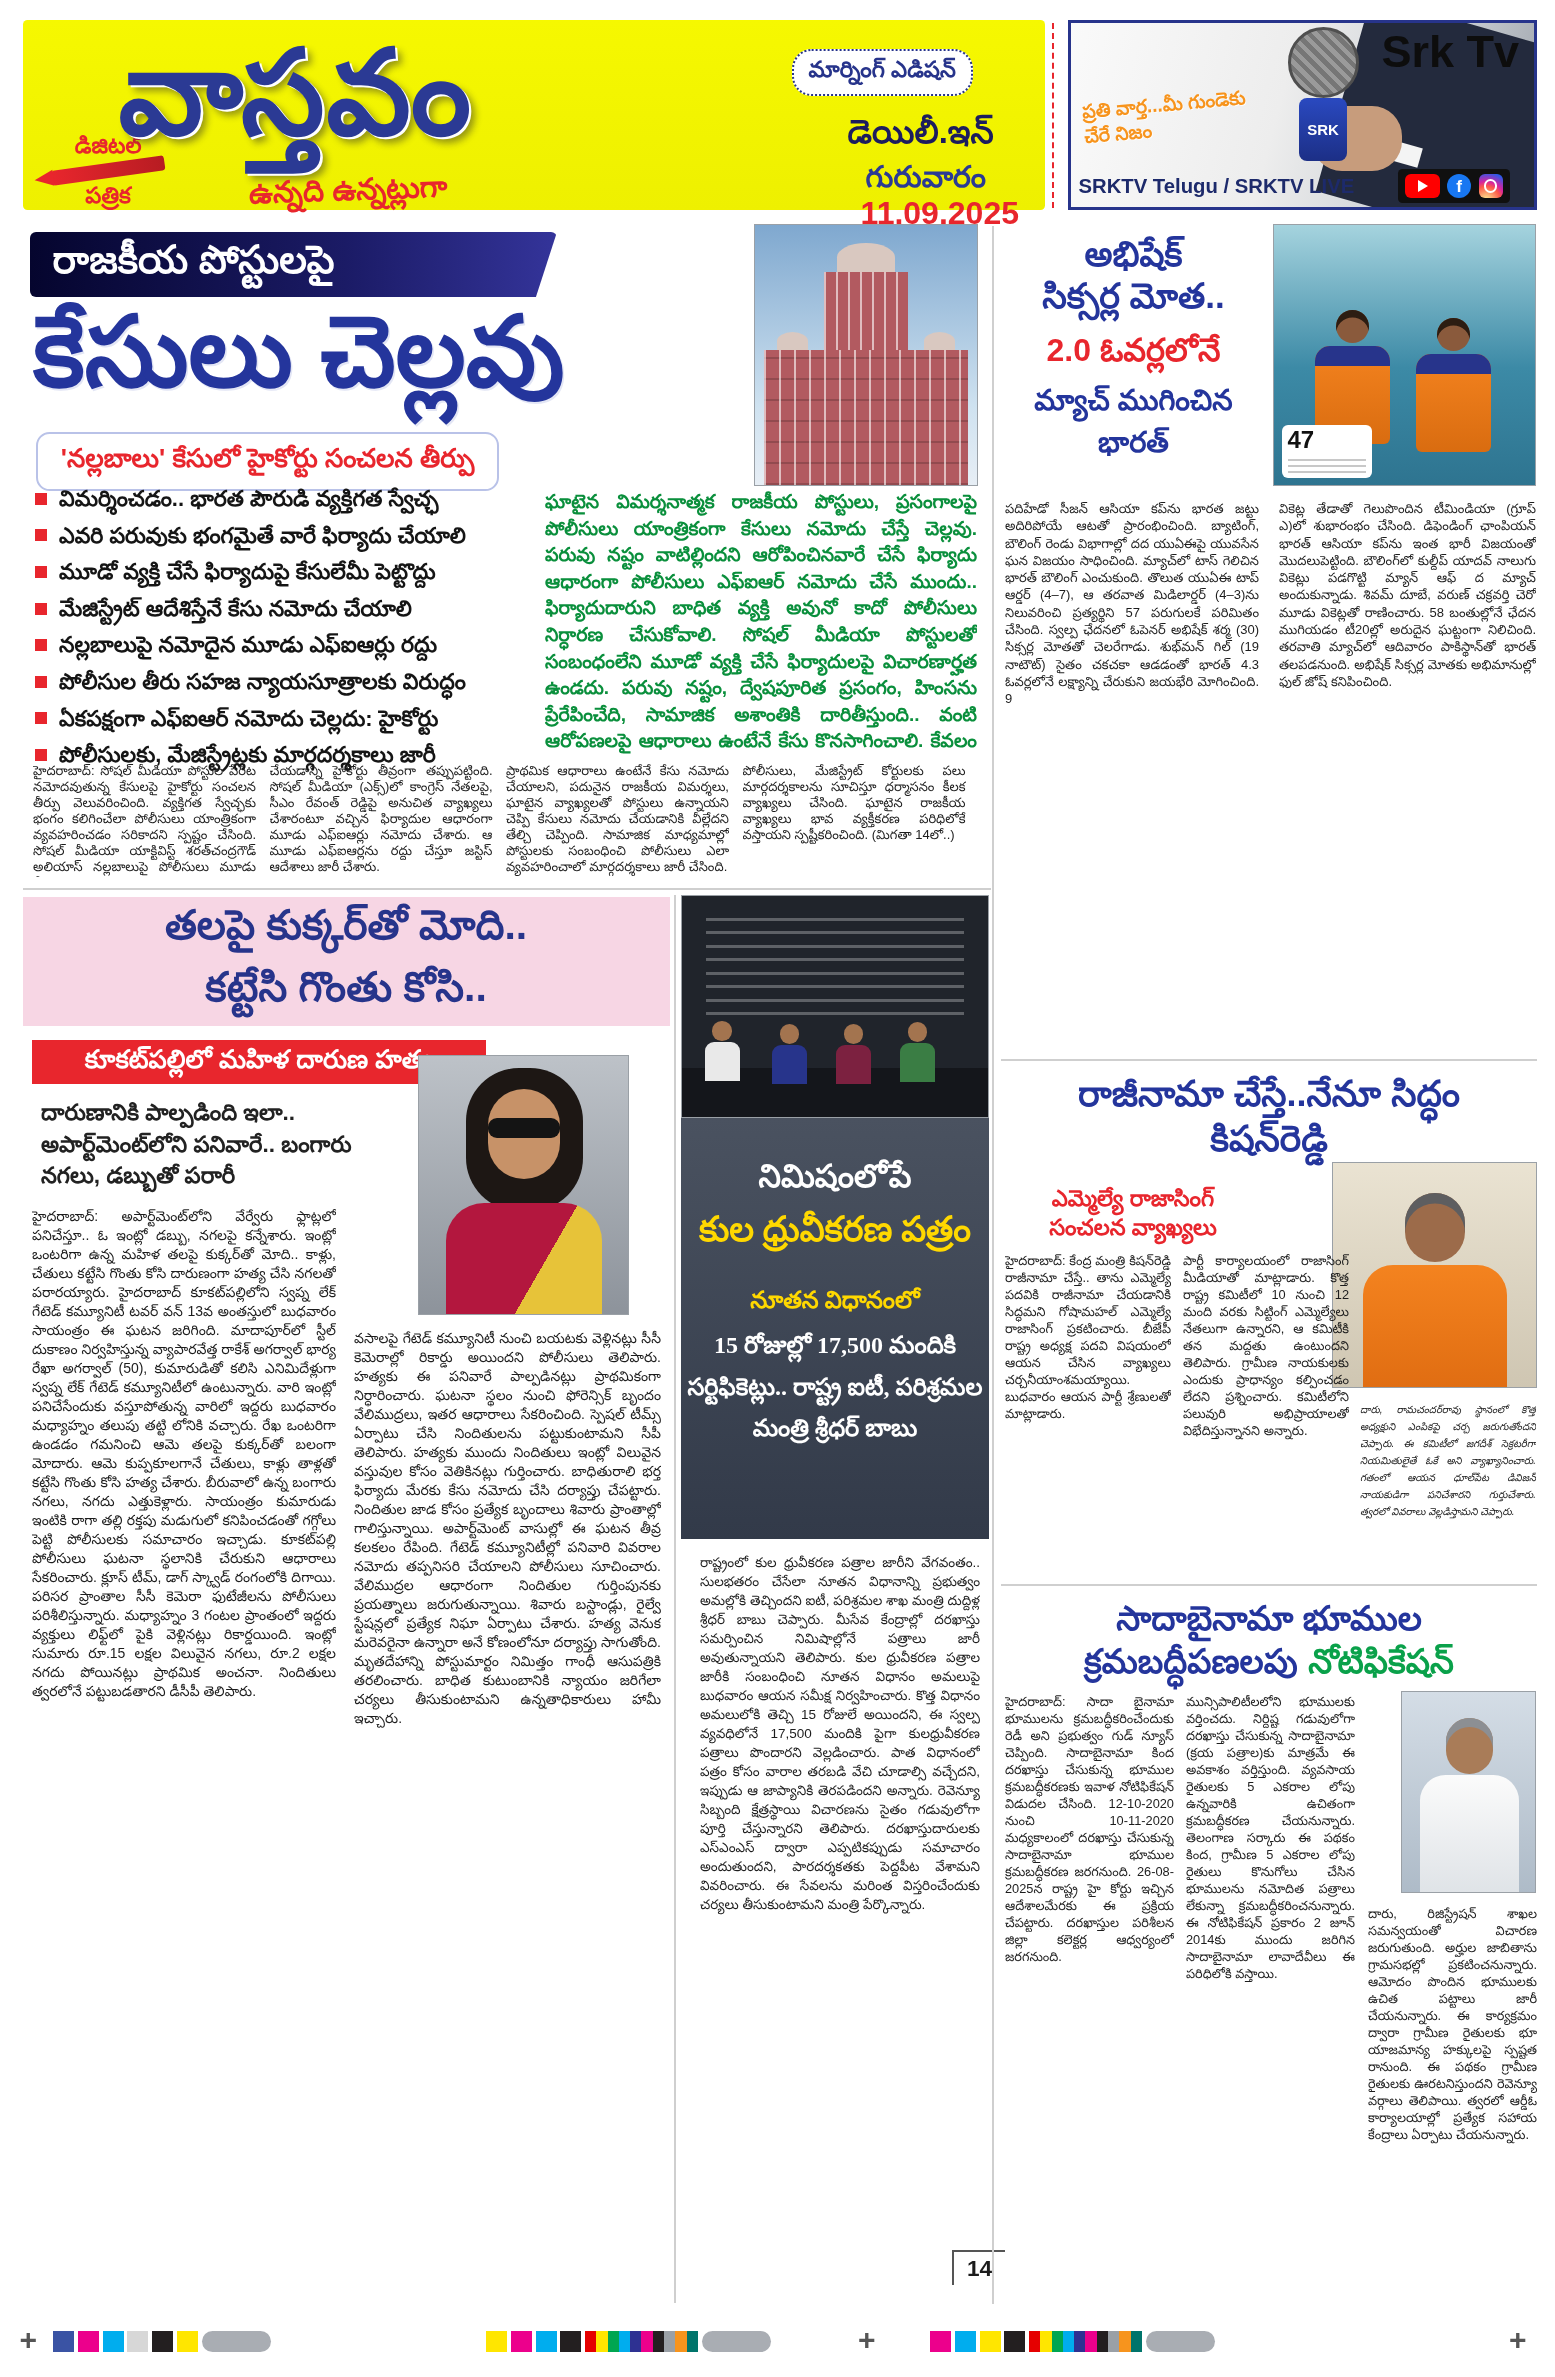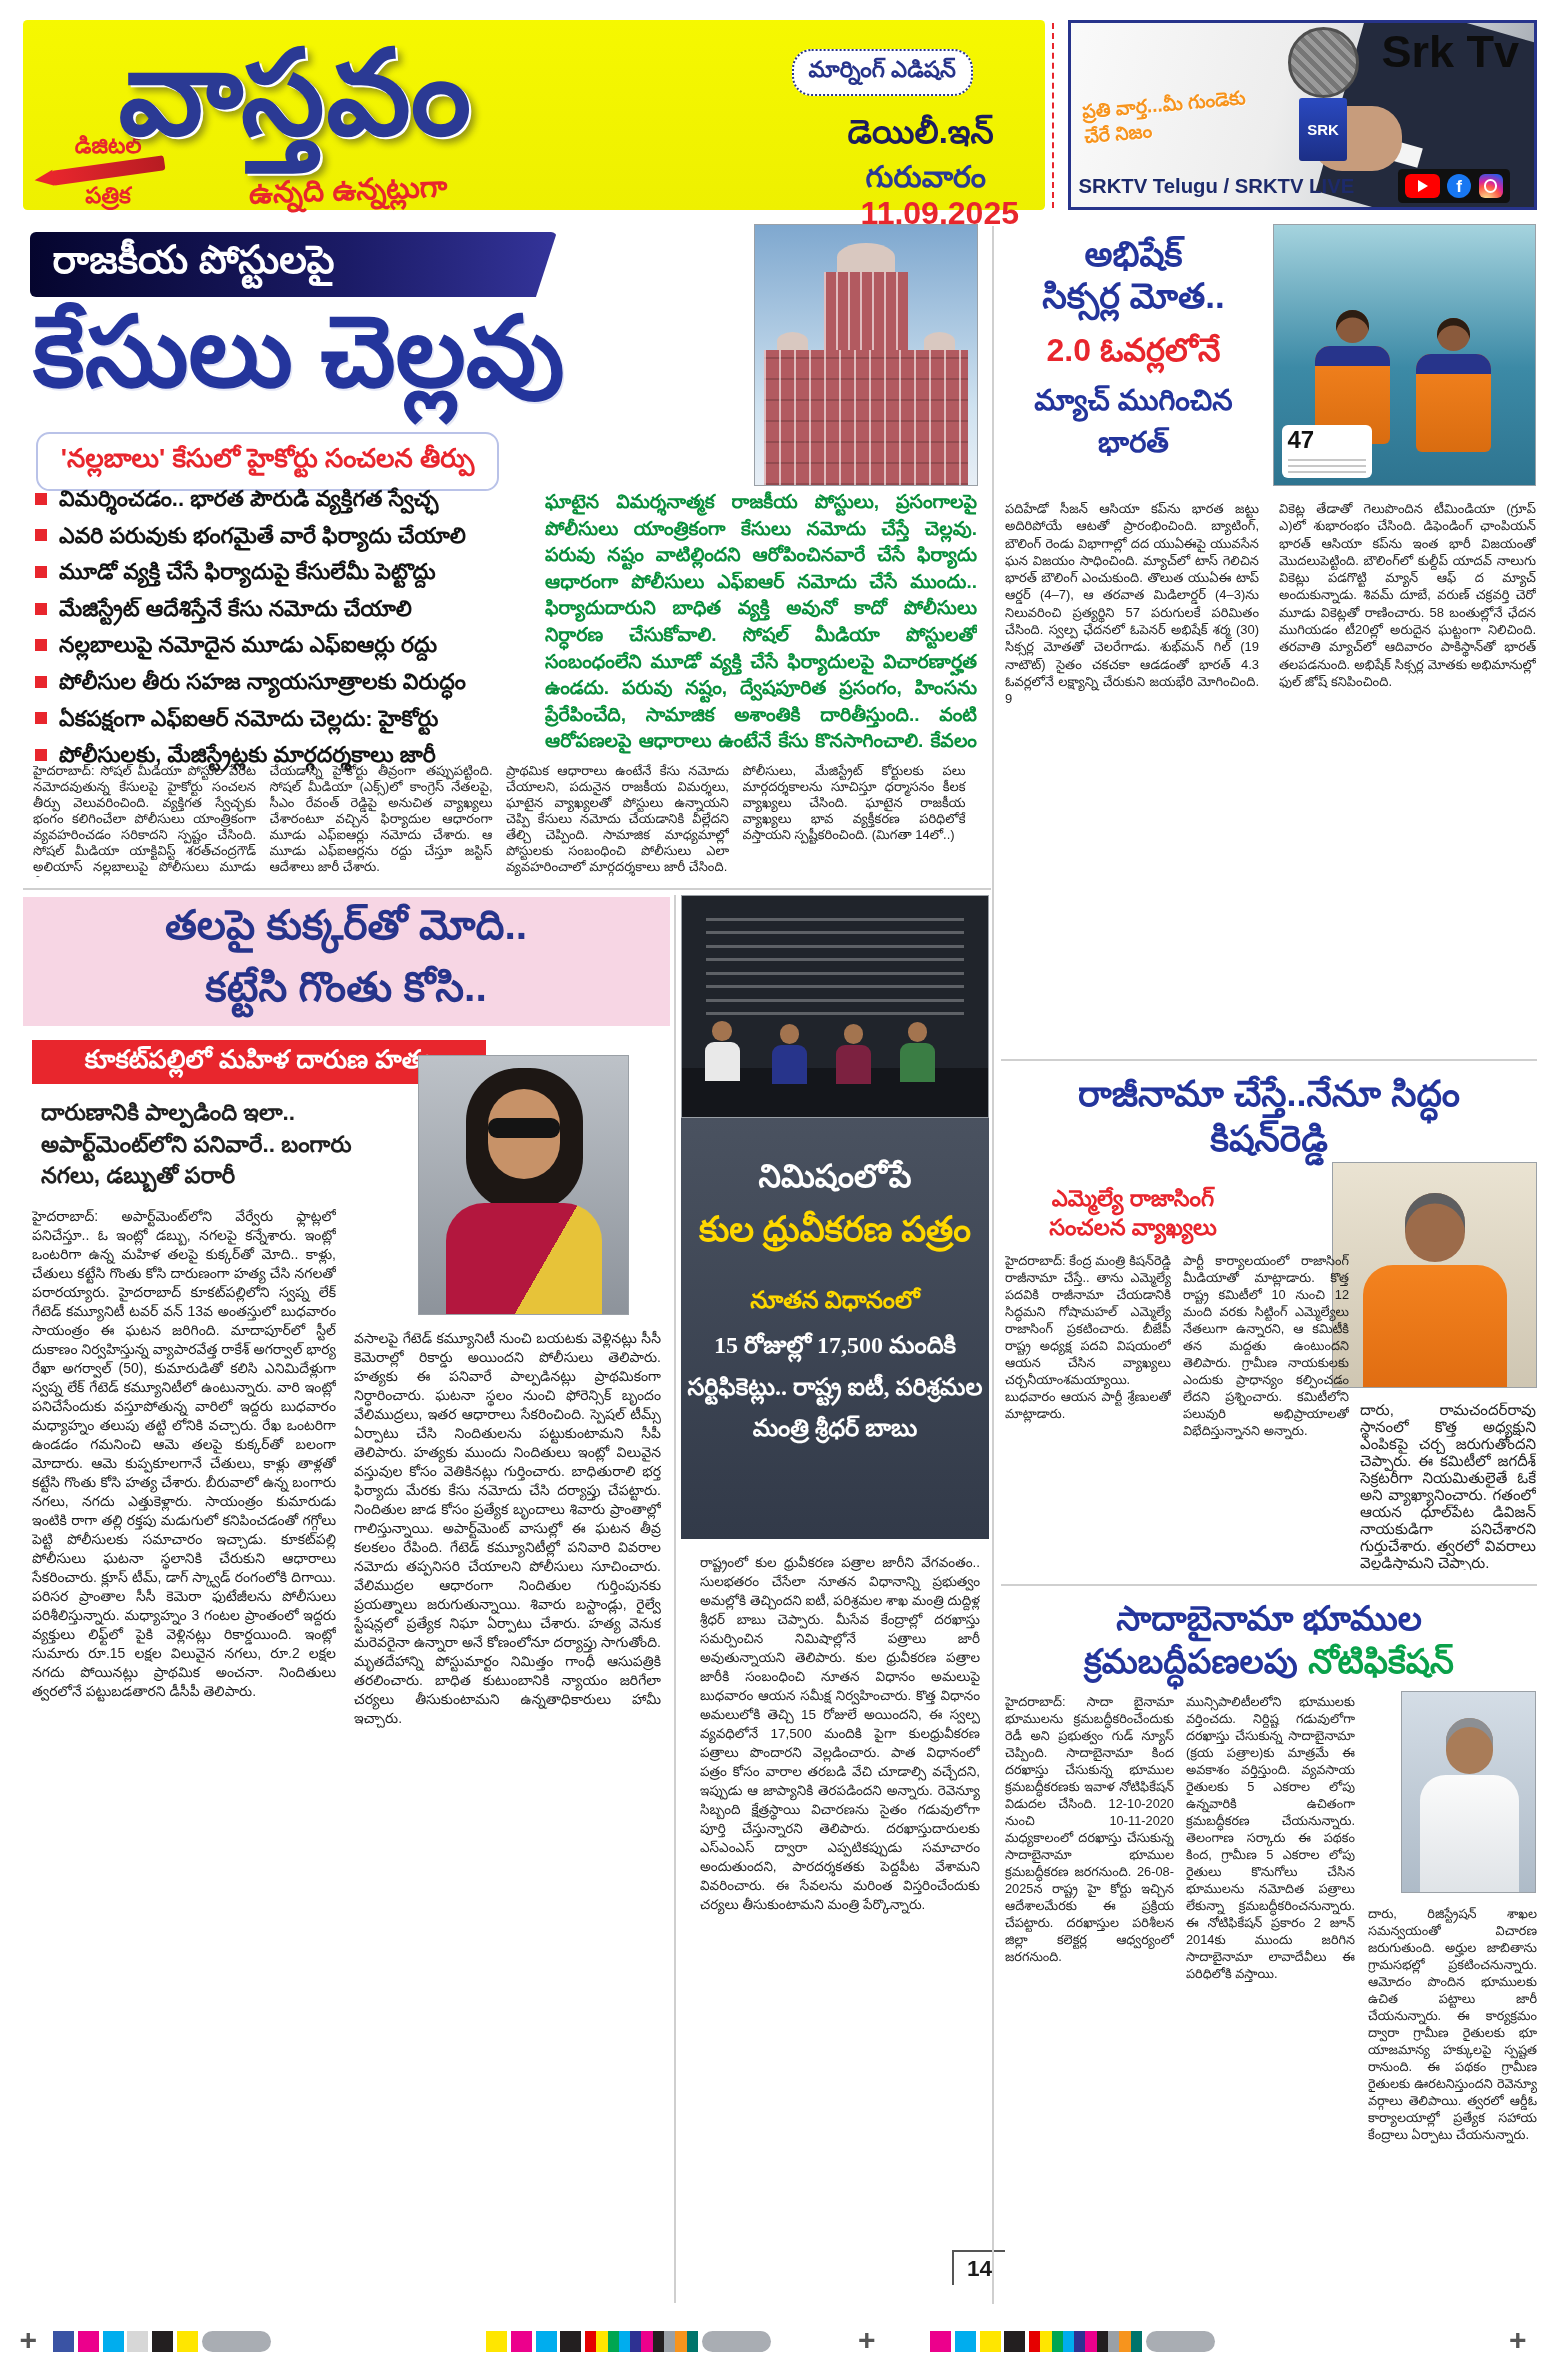--- a/index.html
+++ b/index.html
@@ -37,21 +37,21 @@
     border:3px solid #27348b;
     background:linear-gradient(105deg,#fafafa 0%,#ededed 45%,#ccd0d5 75%,#9aa0a8 100%); overflow:hidden; }
   .srk-suit { position:absolute; right:-53px; bottom:-22.6px; width:248px; height:203px;
     background:#232a3d; transform:rotate(16deg); border-radius:30px 0 0 0; }
   .srk-cuff { position:absolute; right:113px; bottom:45px; width:45px; height:19.6px; background:#f4f4f4; transform:rotate(16deg); }
   .srk-hand { position:absolute; right:132px; top:83px; width:90px; height:65px; background:#c79c7c; border-radius:30px; }
   .srk-mic-head { position:absolute; right:175px; top:4.5px; width:71px; height:71px; border-radius:50%;
     background:repeating-linear-gradient(45deg,#767676 0 4.5px,#9a9a9a 4.5px 9px); border:3px solid #4f4f4f; }
   .srk-mic-body { position:absolute; right:187px; top:75px; width:48px; height:63px;
     background:linear-gradient(#2a49c0,#1c2f86); color:#fff; font-weight:700; font-size:15px;
-    display:flex; align-items:center; justify-content:center; border-radius:3px; }
+    display:flex; align-items:center; justify-content:center; border-radius:8px; }
   .srk-title { position:absolute; right:15px; top:3px; font-size:45px; font-weight:800; color:#0d0d0d; }
   .srk-tagline { position:absolute; left:12px; top:69px; width:188px; color:#f7941d; font-weight:700;
     font-size:19px; line-height:1.3; transform:rotate(-5deg); text-shadow:0.8px 0.8px 0 #ffffff; }
   .srk-footer { position:absolute; left:0; right:17px; bottom:0; height:41px; display:flex;
     align-items:center; justify-content:space-between; padding:0 7.5px; }
   .srk-footer-text { color:#1d2a6b; font-weight:700; font-size:20.3px; }
   .social { display:flex; gap:7.5px; background:#101010; padding:5.3px 6.8px; border-radius:4.5px; align-items:center; }
   .yt { position:relative; width:35px; height:24px; background:#ff0000; border-radius:6px; }
   .yt::after { content:""; position:absolute; left:12.8px; top:6px;
     border-left:10.5px solid #fff; border-top:6px solid transparent; border-bottom:6px solid transparent; }
@@ -317,21 +317,21 @@
   <div class="kishan-sub">
     <div>ఎమ్మెల్యే రాజాసింగ్</div>
     <div>సంచలన వ్యాఖ్యలు</div>
   </div>
   <div class="img-raja img-frame">
     <div class="raja-head"></div>
     <div class="raja-torso"></div>
   </div>
   <div class="bodytext" style="left:1005px; top:1252px; width:166px; height:317px; font-size:12.8px; line-height:17px;">హైదరాబాద్: కేంద్ర మంత్రి కిషన్‌రెడ్డి రాజీనామా చేస్తే.. తాను ఎమ్మెల్యే పదవికి రాజీనామా చేయడానికి సిద్ధమని గోషామహల్ ఎమ్మెల్యే రాజాసింగ్ ప్రకటించారు. బీజేపీ రాష్ట్ర అధ్యక్ష పదవి విషయంలో ఆయన చేసిన వ్యాఖ్యలు చర్చనీయాంశమయ్యాయి. బుధవారం ఆయన పార్టీ శ్రేణులతో మాట్లాడారు.</div>
   <div class="bodytext" style="left:1183px; top:1252px; width:166px; height:317px; font-size:12.8px; line-height:17px;">పార్టీ కార్యాలయంలో రాజాసింగ్ మీడియాతో మాట్లాడారు. కొత్త రాష్ట్ర కమిటీలో 10 నుంచి 12 మంది వరకు సిట్టింగ్ ఎమ్మెల్యేలు నేతలుగా ఉన్నారని, ఆ కమిటీకి తన మద్దతు ఉంటుందని తెలిపారు. గ్రామీణ నాయకులకు ఎందుకు ప్రాధాన్యం కల్పించడం లేదని ప్రశ్నించారు. కమిటీలోని పలువురి అభిప్రాయాలతో విభేదిస్తున్నానని అన్నారు.</div>
-  <div class="bodytext" style="left:1360px; top:1401px; width:176px; height:169px; font-size:15px; line-height:17px;">దారు, రామచందర్‌రావు స్థానంలో కొత్త అధ్యక్షుని ఎంపికపై చర్చ జరుగుతోందని చెప్పారు. ఈ కమిటీలో జగదీశ్ సెక్రటరీగా నియమితులైతే ఓకే అని వ్యాఖ్యానించారు. గతంలో ఆయన ధూల్‌పేట డివిజన్ నాయకుడిగా పనిచేశారని గుర్తుచేశారు. త్వరలో వివరాలు వెల్లడిస్తామని చెప్పారు.</div>
+  <div class="bodytext" style="left:1360px; top:1401px; width:176px; height:169px; font-size:10px; line-height:17px;font-style:italic;">దారు, రామచందర్‌రావు స్థానంలో కొత్త అధ్యక్షుని ఎంపికపై చర్చ జరుగుతోందని చెప్పారు. ఈ కమిటీలో జగదీశ్ సెక్రటరీగా నియమితులైతే ఓకే అని వ్యాఖ్యానించారు. గతంలో ఆయన ధూల్‌పేట డివిజన్ నాయకుడిగా పనిచేశారని గుర్తుచేశారు. త్వరలో వివరాలు వెల్లడిస్తామని చెప్పారు.</div>
 
   <div class="murder-pink">
     <div>తలపై కుక్కర్‌తో మోది..</div>
     <div>కట్టేసి గొంతు కోసి..</div>
   </div>
   <div class="murder-redbar">కూకట్‌పల్లిలో మహిళ దారుణ హత్య</div>
   <div class="murder-sub">దారుణానికి పాల్పడింది ఇలా.. అపార్ట్‌మెంట్‌లోని పనివారే.. బంగారు నగలు, డబ్బుతో పరారీ</div>
   <div class="img-victim img-frame">
     <div class="v-hair"></div>
     <div class="v-face"></div>

